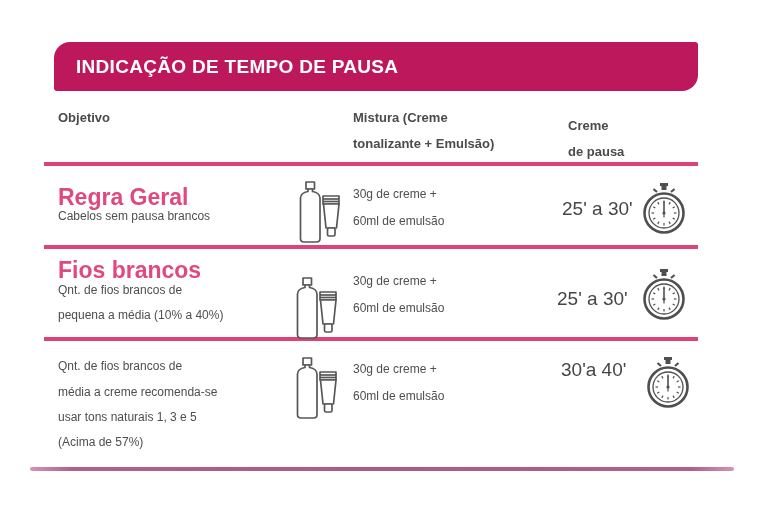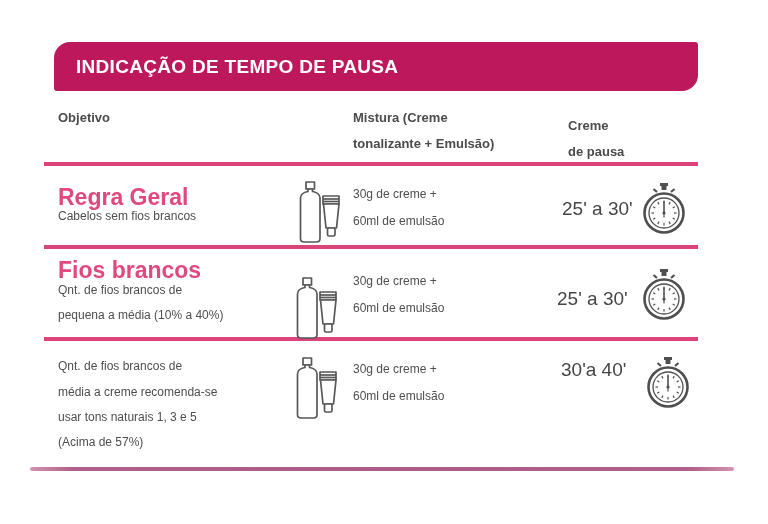--- a/index.html
+++ b/index.html
@@ -93,21 +93,21 @@
   <div class="abs col-head" style="left:353px;top:137px">tonalizante + Emulsão)</div>
   <div class="abs col-head" style="left:568px;top:119px">Creme</div>
   <div class="abs col-head" style="left:568px;top:145px">de pausa</div>
 
   <div class="divider" style="top:162px"></div>
   <div class="divider" style="top:245px"></div>
   <div class="divider" style="top:337px"></div>
 
   <div>
     <div class="abs pink-title" style="left:58px;top:186px">Regra Geral</div>
-    <div class="abs body-text" style="left:58px;top:210px">Cabelos sem fios brancos</div>
+    <div class="abs body-text" style="left:58px;top:210px">Cabelos sem pausa brancos</div>
     <svg class="abs" style="left:296px;top:181px" width="44" height="62" viewBox="0 0 44 62">
         <use href="#icon-products"></use>
       </svg>
     <div class="abs body-text" style="left:353px;top:188px">30g de creme +</div>
     <div class="abs body-text" style="left:353px;top:215px">60ml de emulsão</div>
     <div class="abs time-text" style="left:562px;top:199px">25' a 30'</div>
     <svg class="abs" style="left:640px;top:182px" width="48" height="52" viewBox="0 0 48 52">
         <use href="#icon-stopwatch"></use>
       </svg>
   </div>

